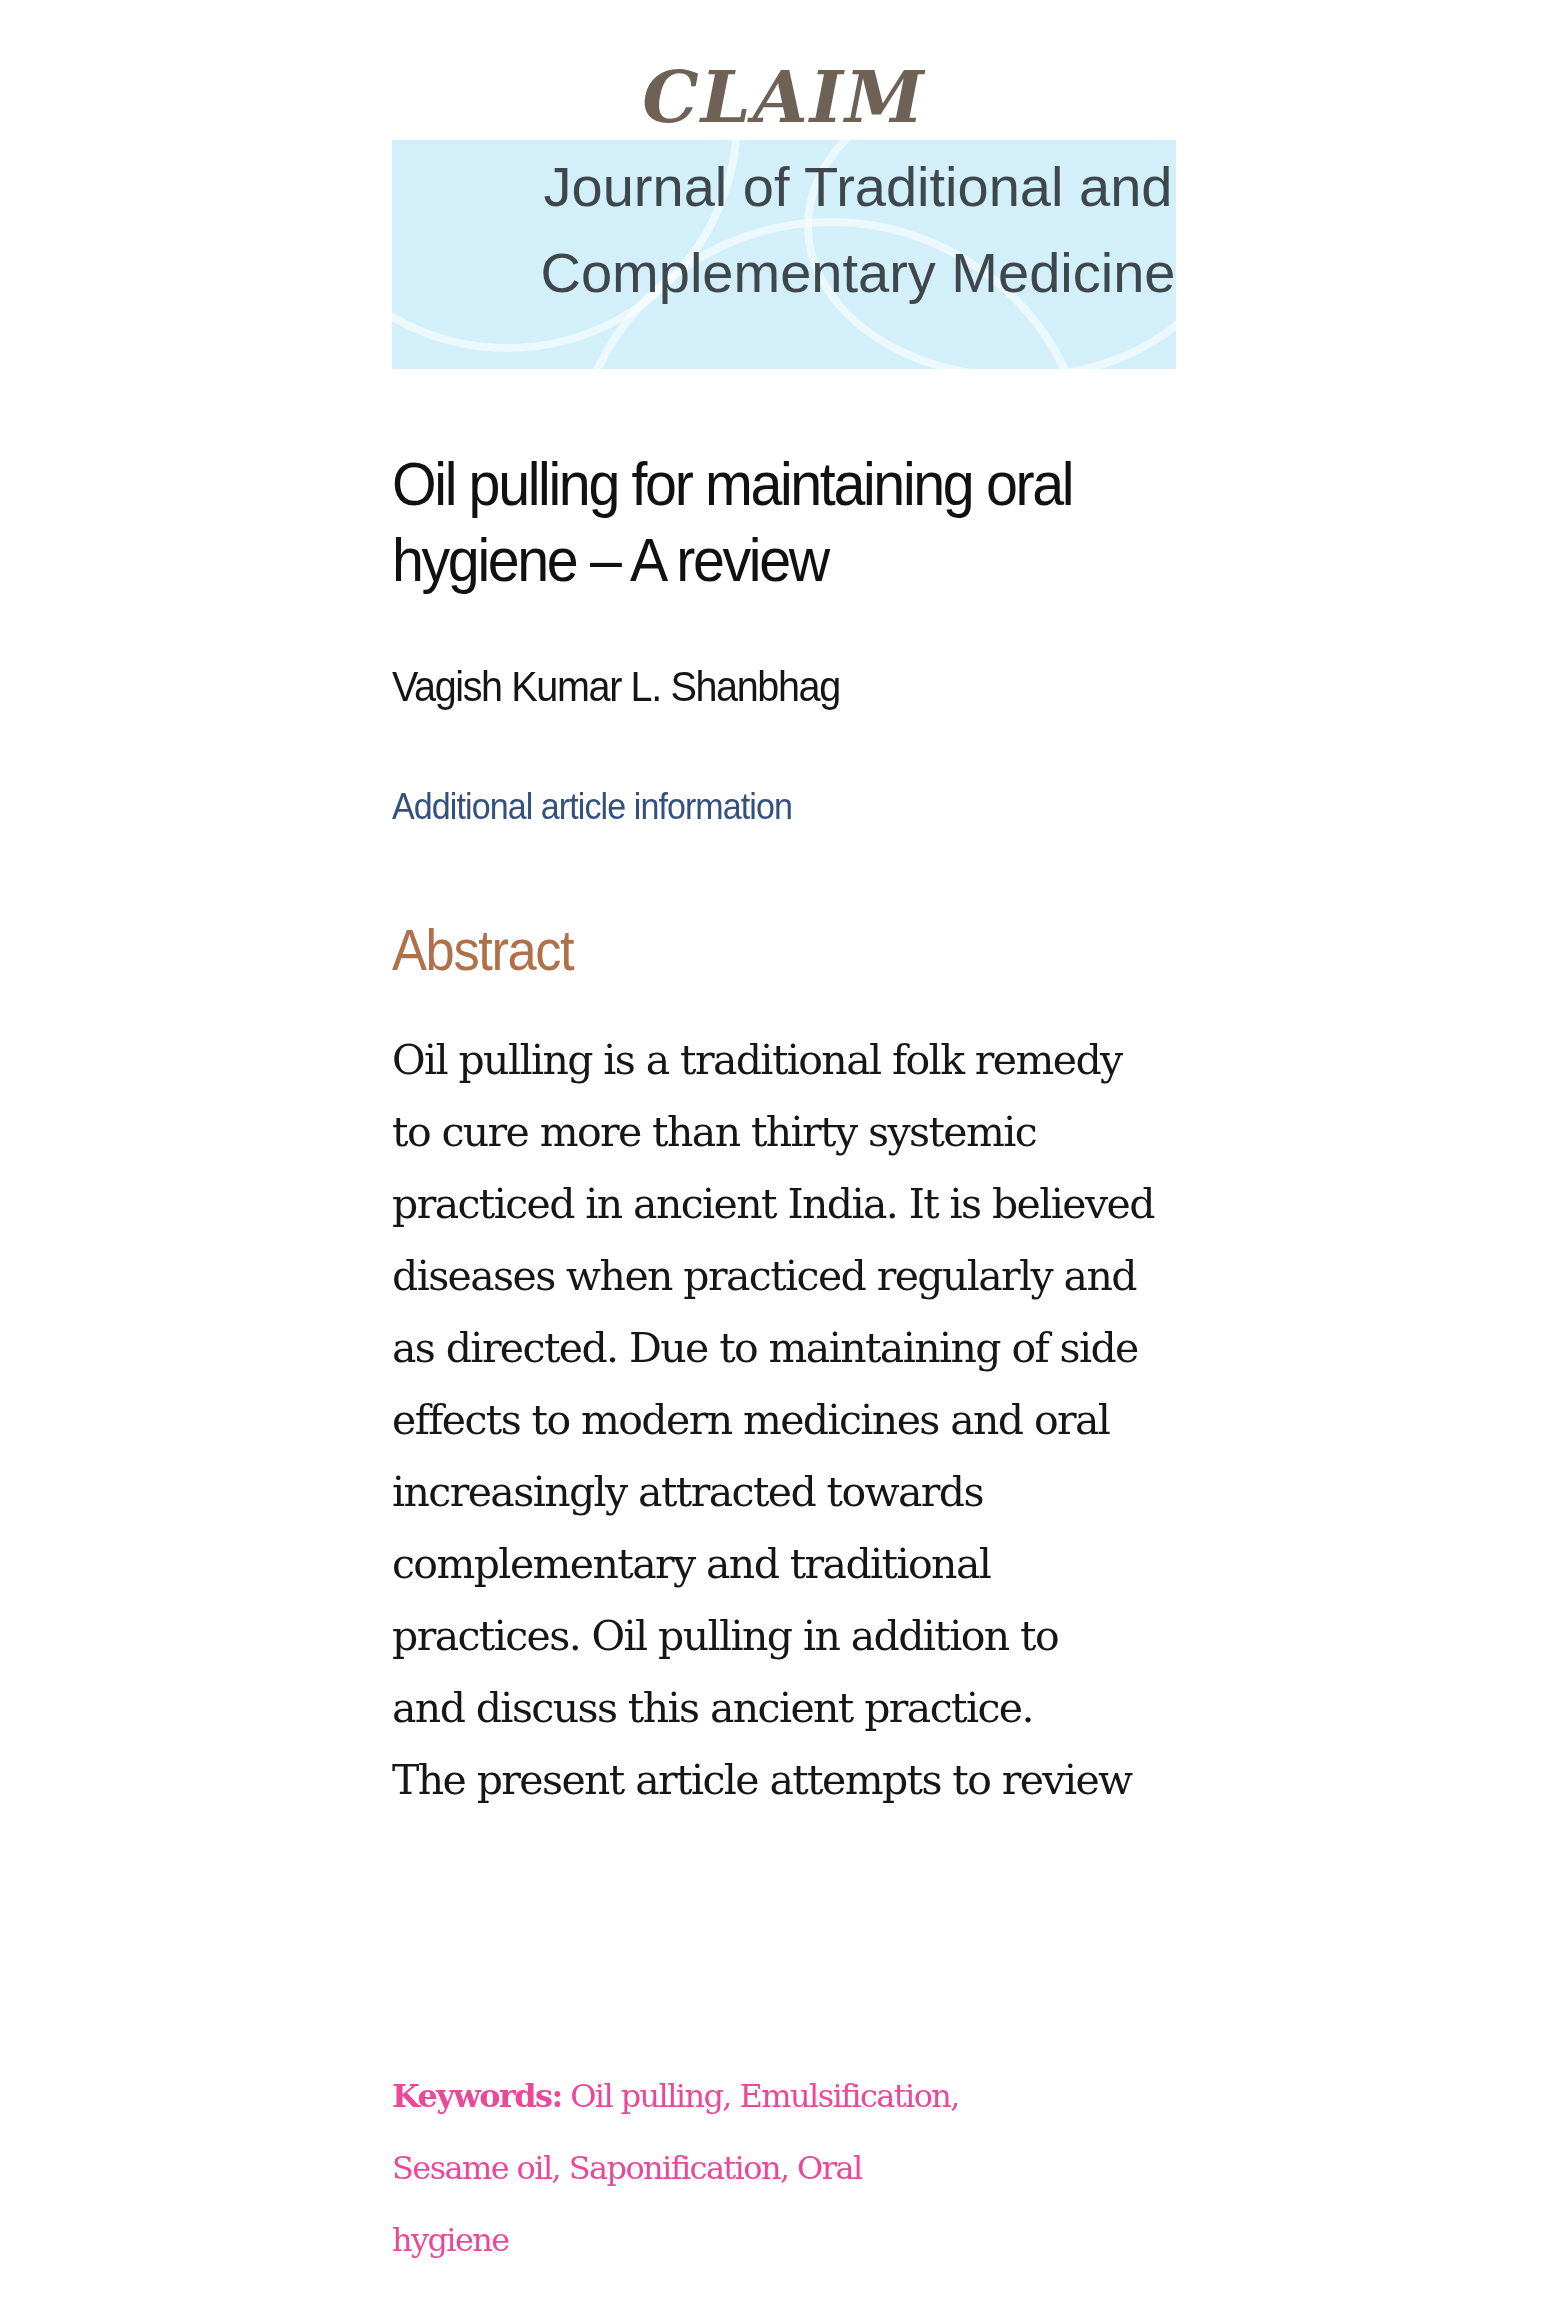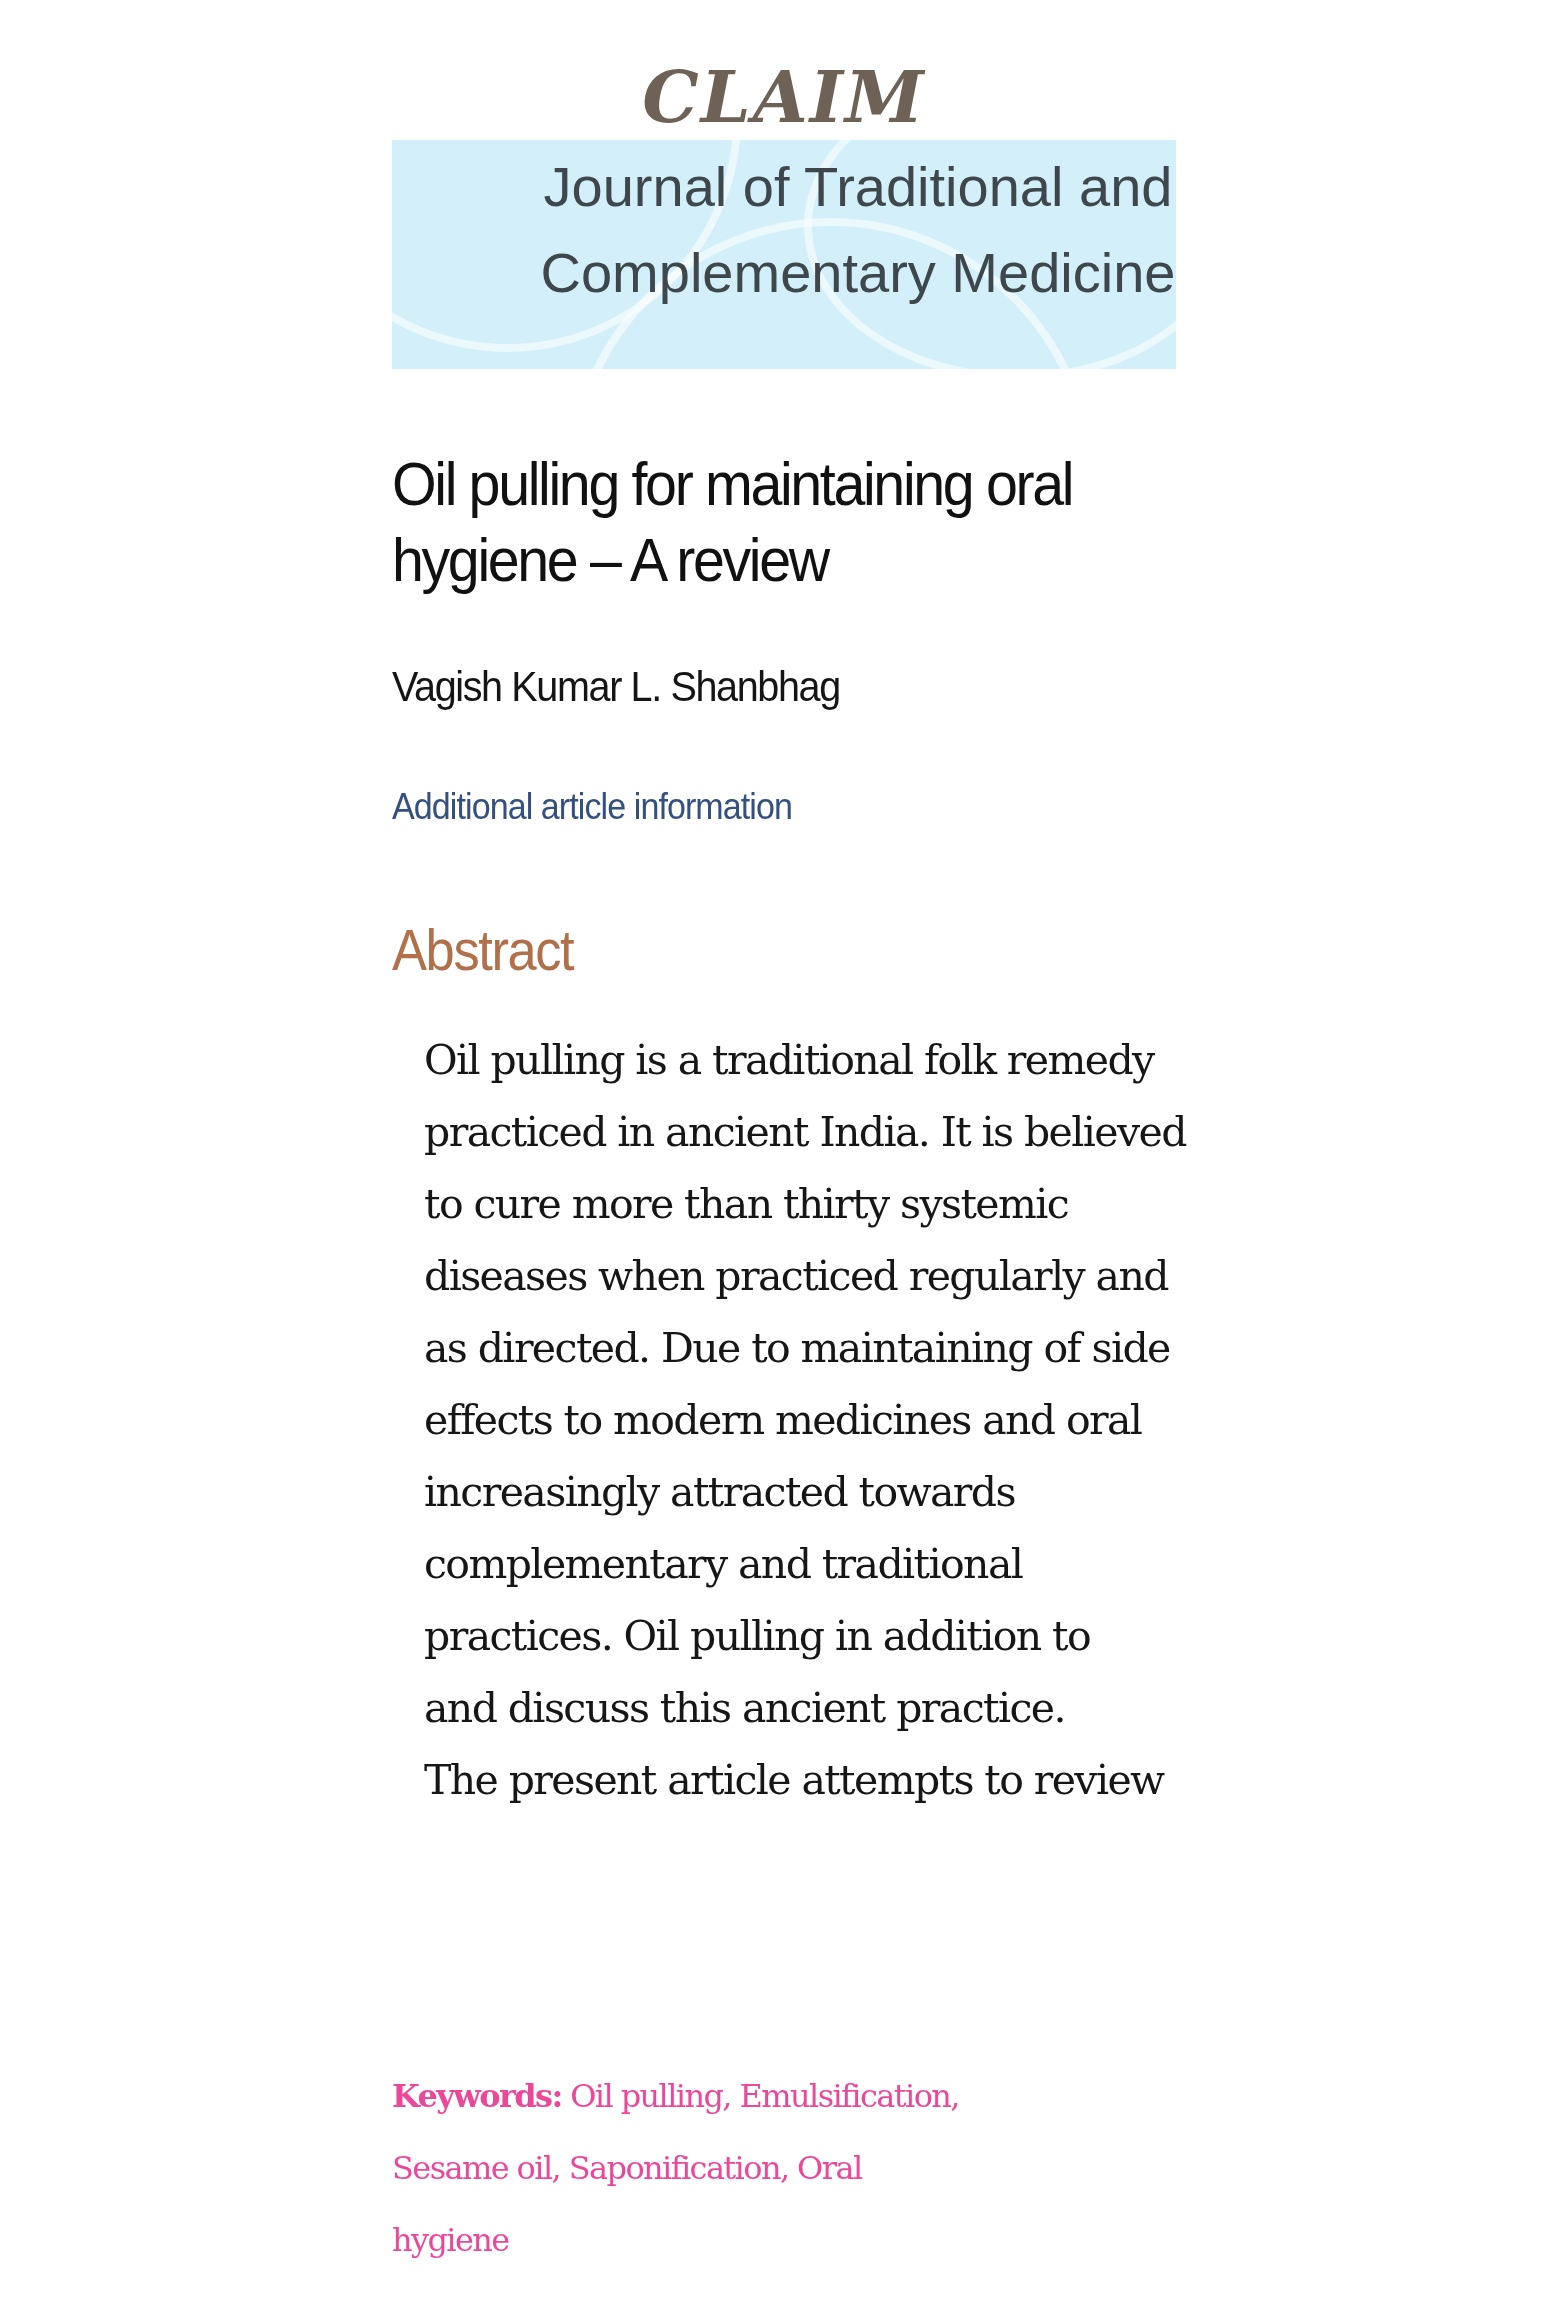--- a/index.html
+++ b/index.html
@@ -56,21 +56,21 @@
     font-family: "Liberation Sans", "DejaVu Sans", sans-serif;
     font-size: 57px; line-height: 69px; color: #b0704a;
     letter-spacing: -1.5px; transform: scaleX(0.92); transform-origin: left;
   }
   .abstract-body {
     top: 1024px; width: 814px;
     font-family: "DejaVu Serif", "Liberation Serif", serif;
     font-size: 41px; line-height: 72px; color: #161616;
     letter-spacing: -1.6px;
   }
-  .abstract-body .line { display: block; white-space: nowrap; margin-left: 32px; }
+  .abstract-body .line { display: block; white-space: nowrap; }
   .keywords {
     top: 2060px; width: 814px;
     font-family: "DejaVu Serif", "Liberation Serif", serif;
     font-size: 32px; line-height: 72px; color: #ec4899;
     letter-spacing: -1.6px;
   }
   .keywords .line { display: block; white-space: nowrap; }
   .keywords .label { font-weight: bold; }
 </style>
 </head>
@@ -94,22 +94,22 @@
 </div>
 
 <div class="article author">Vagish Kumar L. Shanbhag</div>
 
 <a class="article more-info">Additional article information</a>
 
 <div class="article abstract-heading">Abstract</div>
 
 <div class="article abstract-body">
   <span class="line">Oil pulling is a traditional folk remedy</span>
+  <span class="line">to cure more than thirty systemic</span>
   <span class="line">practiced in ancient India. It is believed</span>
-  <span class="line">to cure more than thirty systemic</span>
   <span class="line">diseases when practiced regularly and</span>
   <span class="line">as directed. Due to maintaining of side</span>
   <span class="line">effects to modern medicines and oral</span>
   <span class="line">increasingly attracted towards</span>
   <span class="line">complementary and traditional</span>
   <span class="line">practices. Oil pulling in addition to</span>
   <span class="line">and discuss this ancient practice.</span>
   <span class="line">The present article attempts to review</span>
 </div>
 

